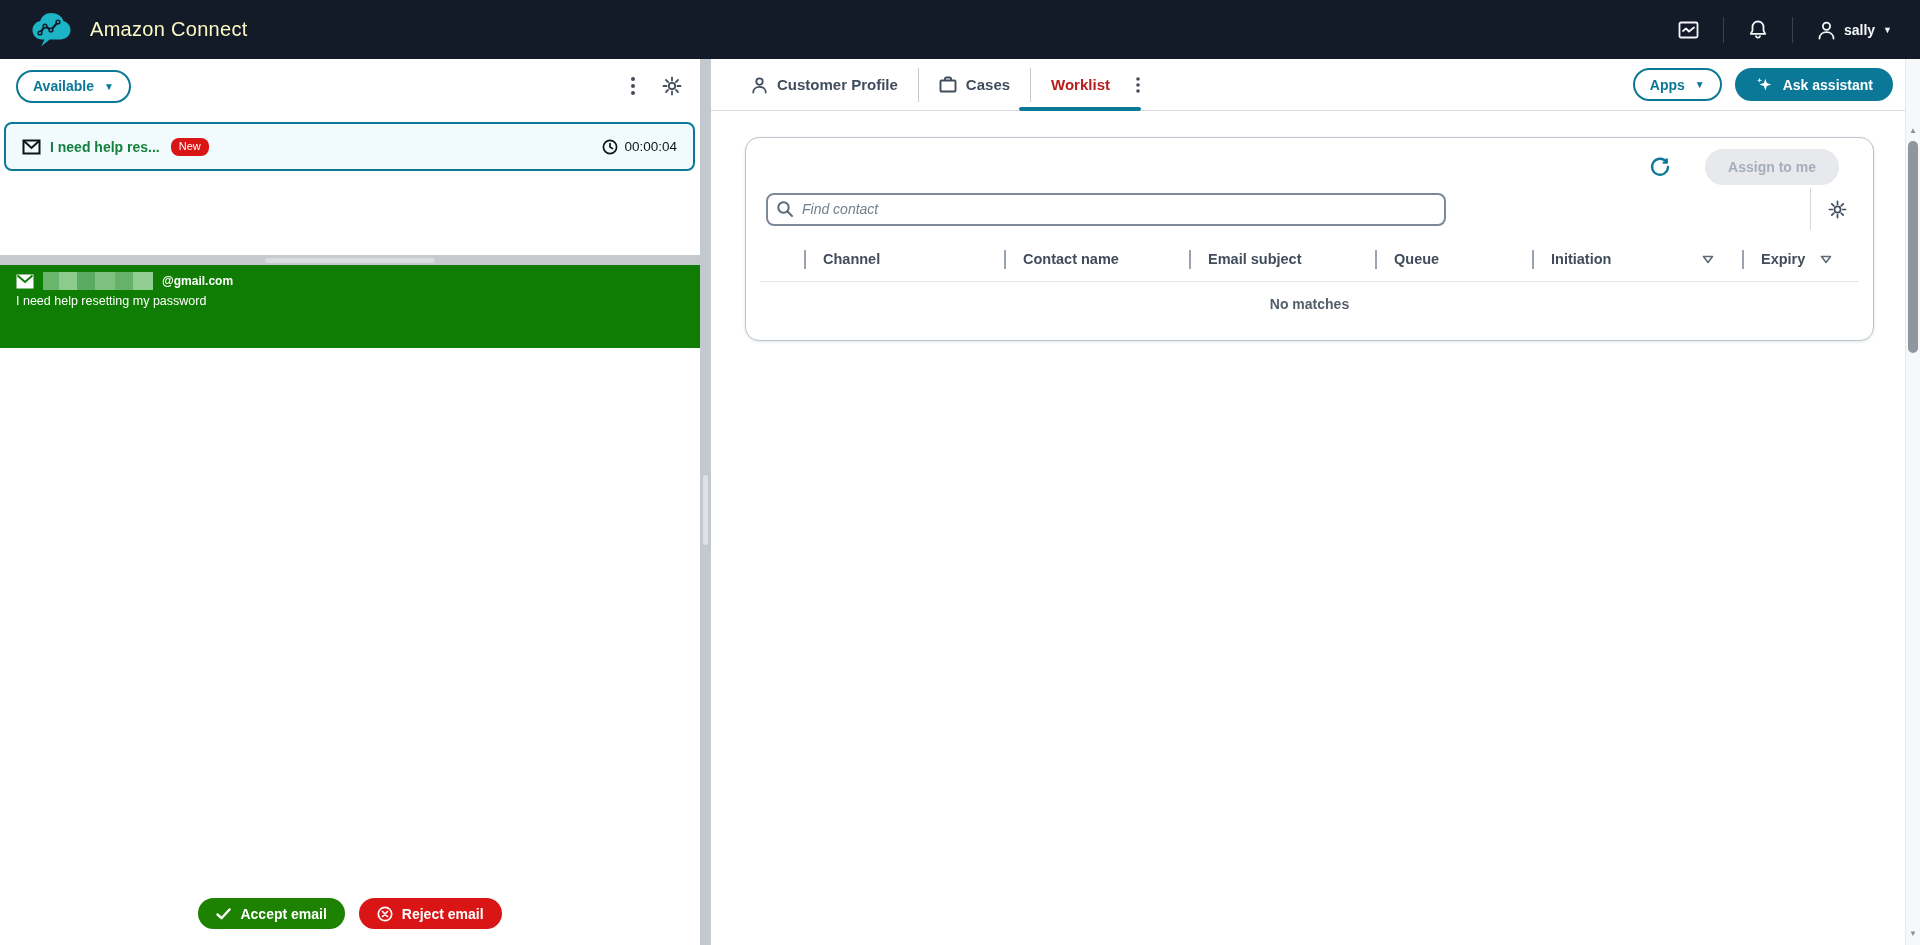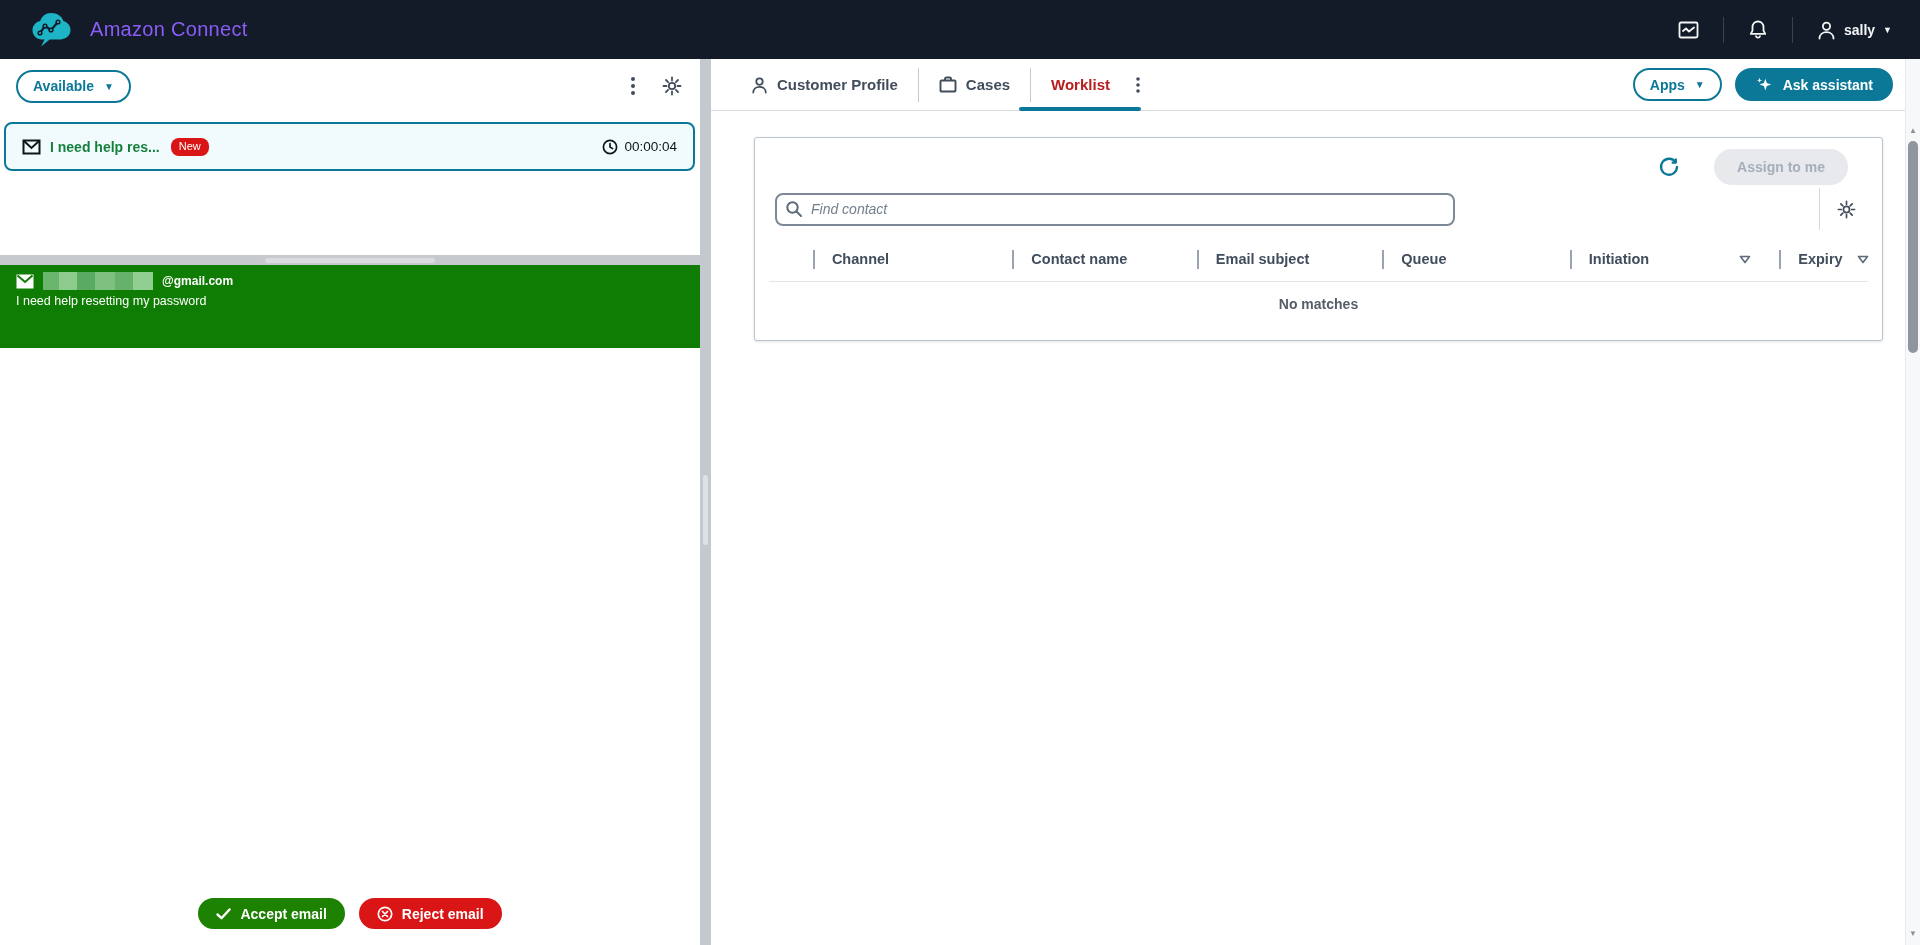--- a/index.html
+++ b/index.html
@@ -4,21 +4,21 @@
 <style>
   * { margin:0; padding:0; box-sizing:border-box; }
   html,body { width:1920px; height:945px; overflow:hidden; background:#fff;
               font-family:"Liberation Sans", sans-serif; }
   .stage { position:relative; width:1920px; height:945px; }
 
   
   .topbar { position:relative; height:59px; background:#131b28; display:flex; align-items:center;
             padding:0 28px 0 30px; color:#fff; }
   .logo { width:42px; height:38px; margin-right:18px; display:flex; align-items:center; }
-  .app-title { font-size:20px; font-weight:400; letter-spacing:.3px; color:#8b5cf6; }
+  .app-title { font-size:20px; font-weight:400; letter-spacing:.3px; color:#fef9c3; }
   .top-actions { margin-left:auto; display:flex; align-items:center; gap:0; }
   .iconbtn { background:none; border:none; cursor:pointer; display:flex; align-items:center;
              padding:0 24px; height:32px; }
   .tb-div { width:1px; height:26px; background:#39424f; }
   .userbtn { background:none; border:none; color:#f4f6f8; display:flex; align-items:center; gap:8px;
              font-size:14px; font-weight:700; cursor:pointer; padding:0 0 0 24px;
              font-family:"Liberation Sans", sans-serif; }
   .caret-down-sm { font-size:9px; color:#f4f6f8; }
 
   
@@ -80,22 +80,22 @@
          font-weight:700; color:#414d5c; cursor:pointer; }
   .tab.active { color:#b91c1c; }
   .tab-underline { position:absolute; bottom:-1px; left:308px; width:122px; height:4px;
                    background:#0b7897; border-radius:2px; }
   .tdiv { width:1px; height:34px; background:#c4cad1; align-self:center; }
   .tab-kebab { background:none; border:none; cursor:pointer; padding:4px 6px;
                display:flex; align-items:center; }
   .tab-actions { margin-left:auto; display:flex; align-items:center; gap:13px; padding-right:12px; }
 
   .rp-body { position:relative; height:834px; background:#fff; }
-  .card { position:absolute; left:43px; top:26px; width:1129px; height:204px; background:#fff;
-          border:1px solid #bcc4cd; border-radius:3px; box-shadow:0 1px 3px rgba(0,28,36,.12); }
+  .card { position:absolute; left:34px; top:26px; width:1129px; height:204px; background:#fff;
+          border:1px solid #bcc4cd; border-radius:14px; box-shadow:0 1px 3px rgba(0,28,36,.12); }
   .card-row1 { display:flex; justify-content:flex-end; align-items:center; gap:32px;
                padding:11px 34px 0 0; height:47px; }
   .pill.disabled { background:#e7e9ec; color:#a6aebb; border:none; height:36px; padding:0 23px;
                    border-radius:18px; cursor:default; }
   .search-row { display:flex; align-items:center; margin-top:3px; padding:0 24px 0 20px; }
   .search-wrap { position:relative; width:680px; }
   .search-wrap input { width:680px; height:33px; border:2px solid #7d8998; border-radius:8px;
         padding:0 10px 0 34px; font-size:14px; font-style:italic; color:#33404d;
         font-family:"Liberation Sans", sans-serif; outline:none; background:#fff; }
   .search-wrap input::placeholder { color:#737f8c; font-style:italic; }
@@ -103,21 +103,21 @@
   .gear-group { margin-left:auto; display:flex; align-items:center; gap:15px; }
   .gear-vdiv { width:1px; height:42px; background:#d5d9de; }
 
   .thead { display:flex; align-items:center; margin:15px 0 0 20px; height:28px; }
   .th { display:flex; align-items:center; height:100%; }
   .th .bar { width:2px; height:19px; background:#9aa3b0; margin-right:17px; flex:none; }
   .th .lbl { font-size:14.5px; font-weight:700; color:#414d5c; white-space:nowrap; }
   .th .sort { margin-left:auto; margin-right:13px; display:flex; align-items:center; cursor:pointer; }
   .th-lead  { width:38px; }
   .th-c0 { width:200px; } .th-c1 { width:185px; } .th-c2 { width:186px; }
-  .th-c3 { width:188px; } .th-c4 { width:195px; } .th-c5 { width:118px;padding-left:15px; }
+  .th-c3 { width:157px; } .th-c4 { width:195px; } .th-c5 { width:118px;padding-left:15px; }
   .thead-rule { margin:8px 14px 0; border-top:1px solid #e2e6ea; }
   .empty-text { margin-top:14px; text-align:center; font-size:14px; font-weight:700; color:#555d69; }
 
   
   .scrollbar { position:relative; width:15px; flex:none; background:#f7f8f9;
                border-left:1px solid #e7e9ec; }
   .sb-arrow { position:absolute; left:0; width:14px; text-align:center; font-size:8px;
               color:#8b9198; cursor:pointer; line-height:12px; }
   .sb-up { top:66px; } .sb-down { bottom:5px; }
   .sb-thumb { position:absolute; top:82px; left:2px; width:10px; height:212px;

